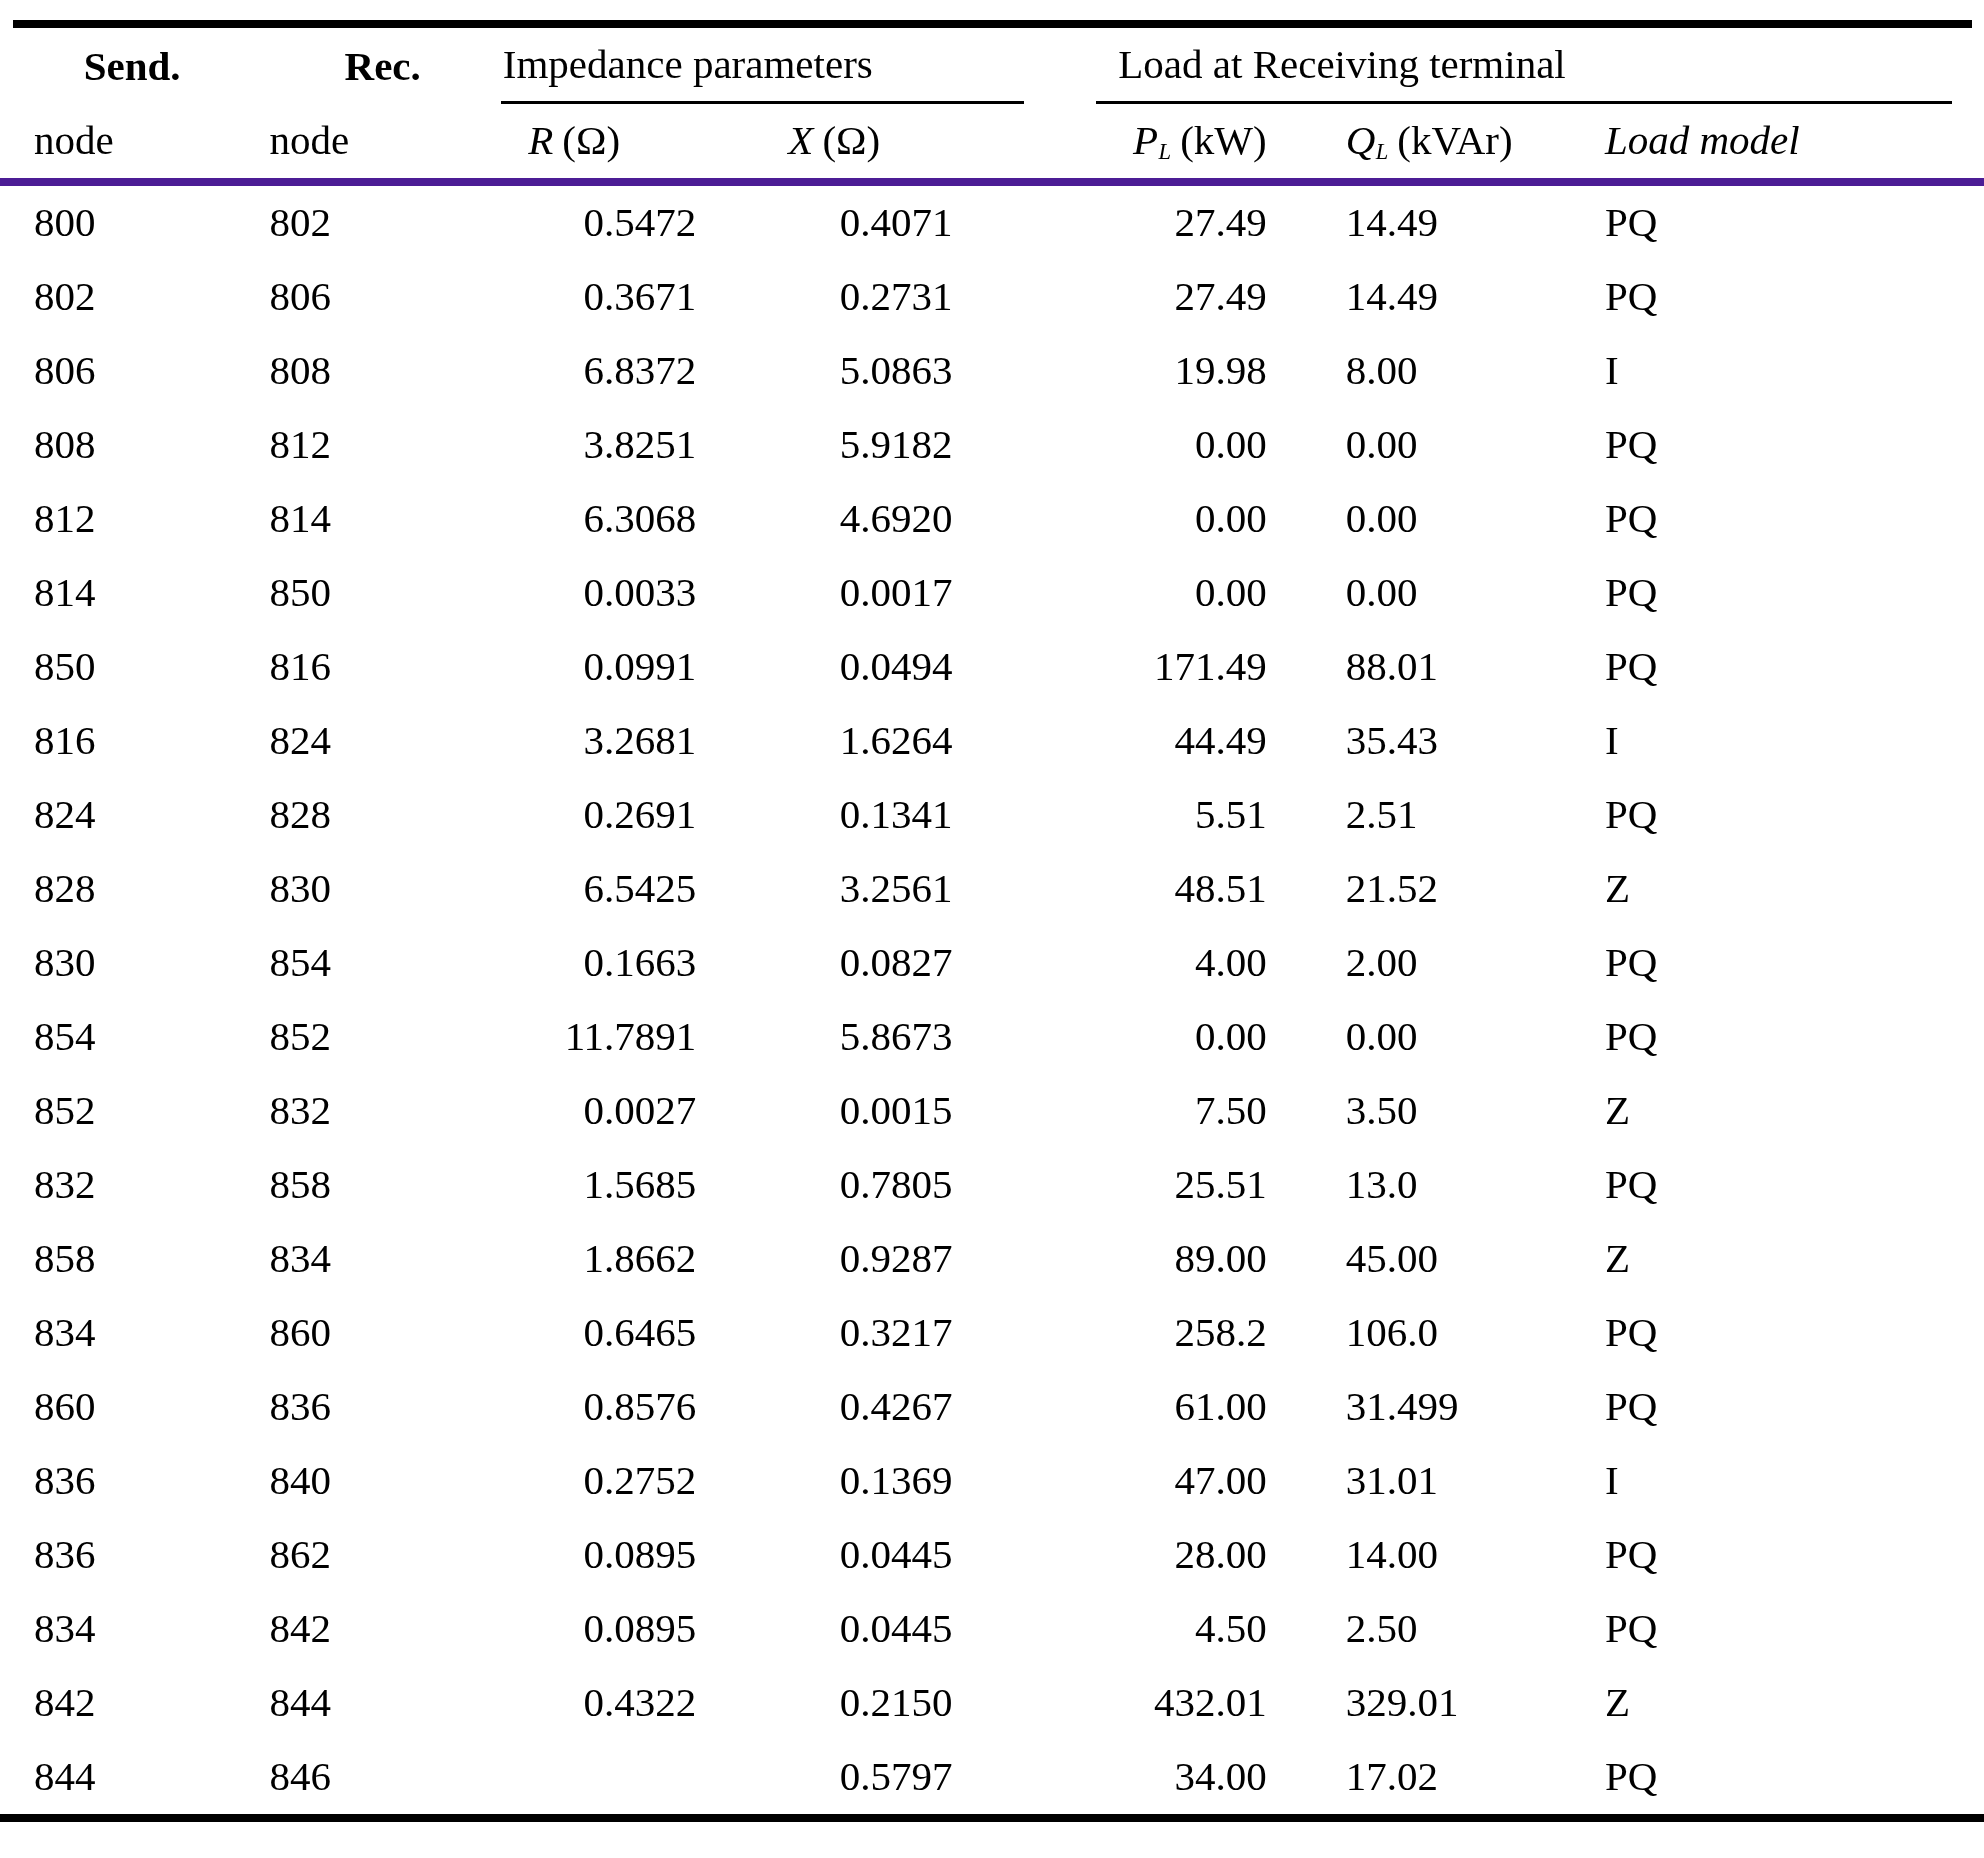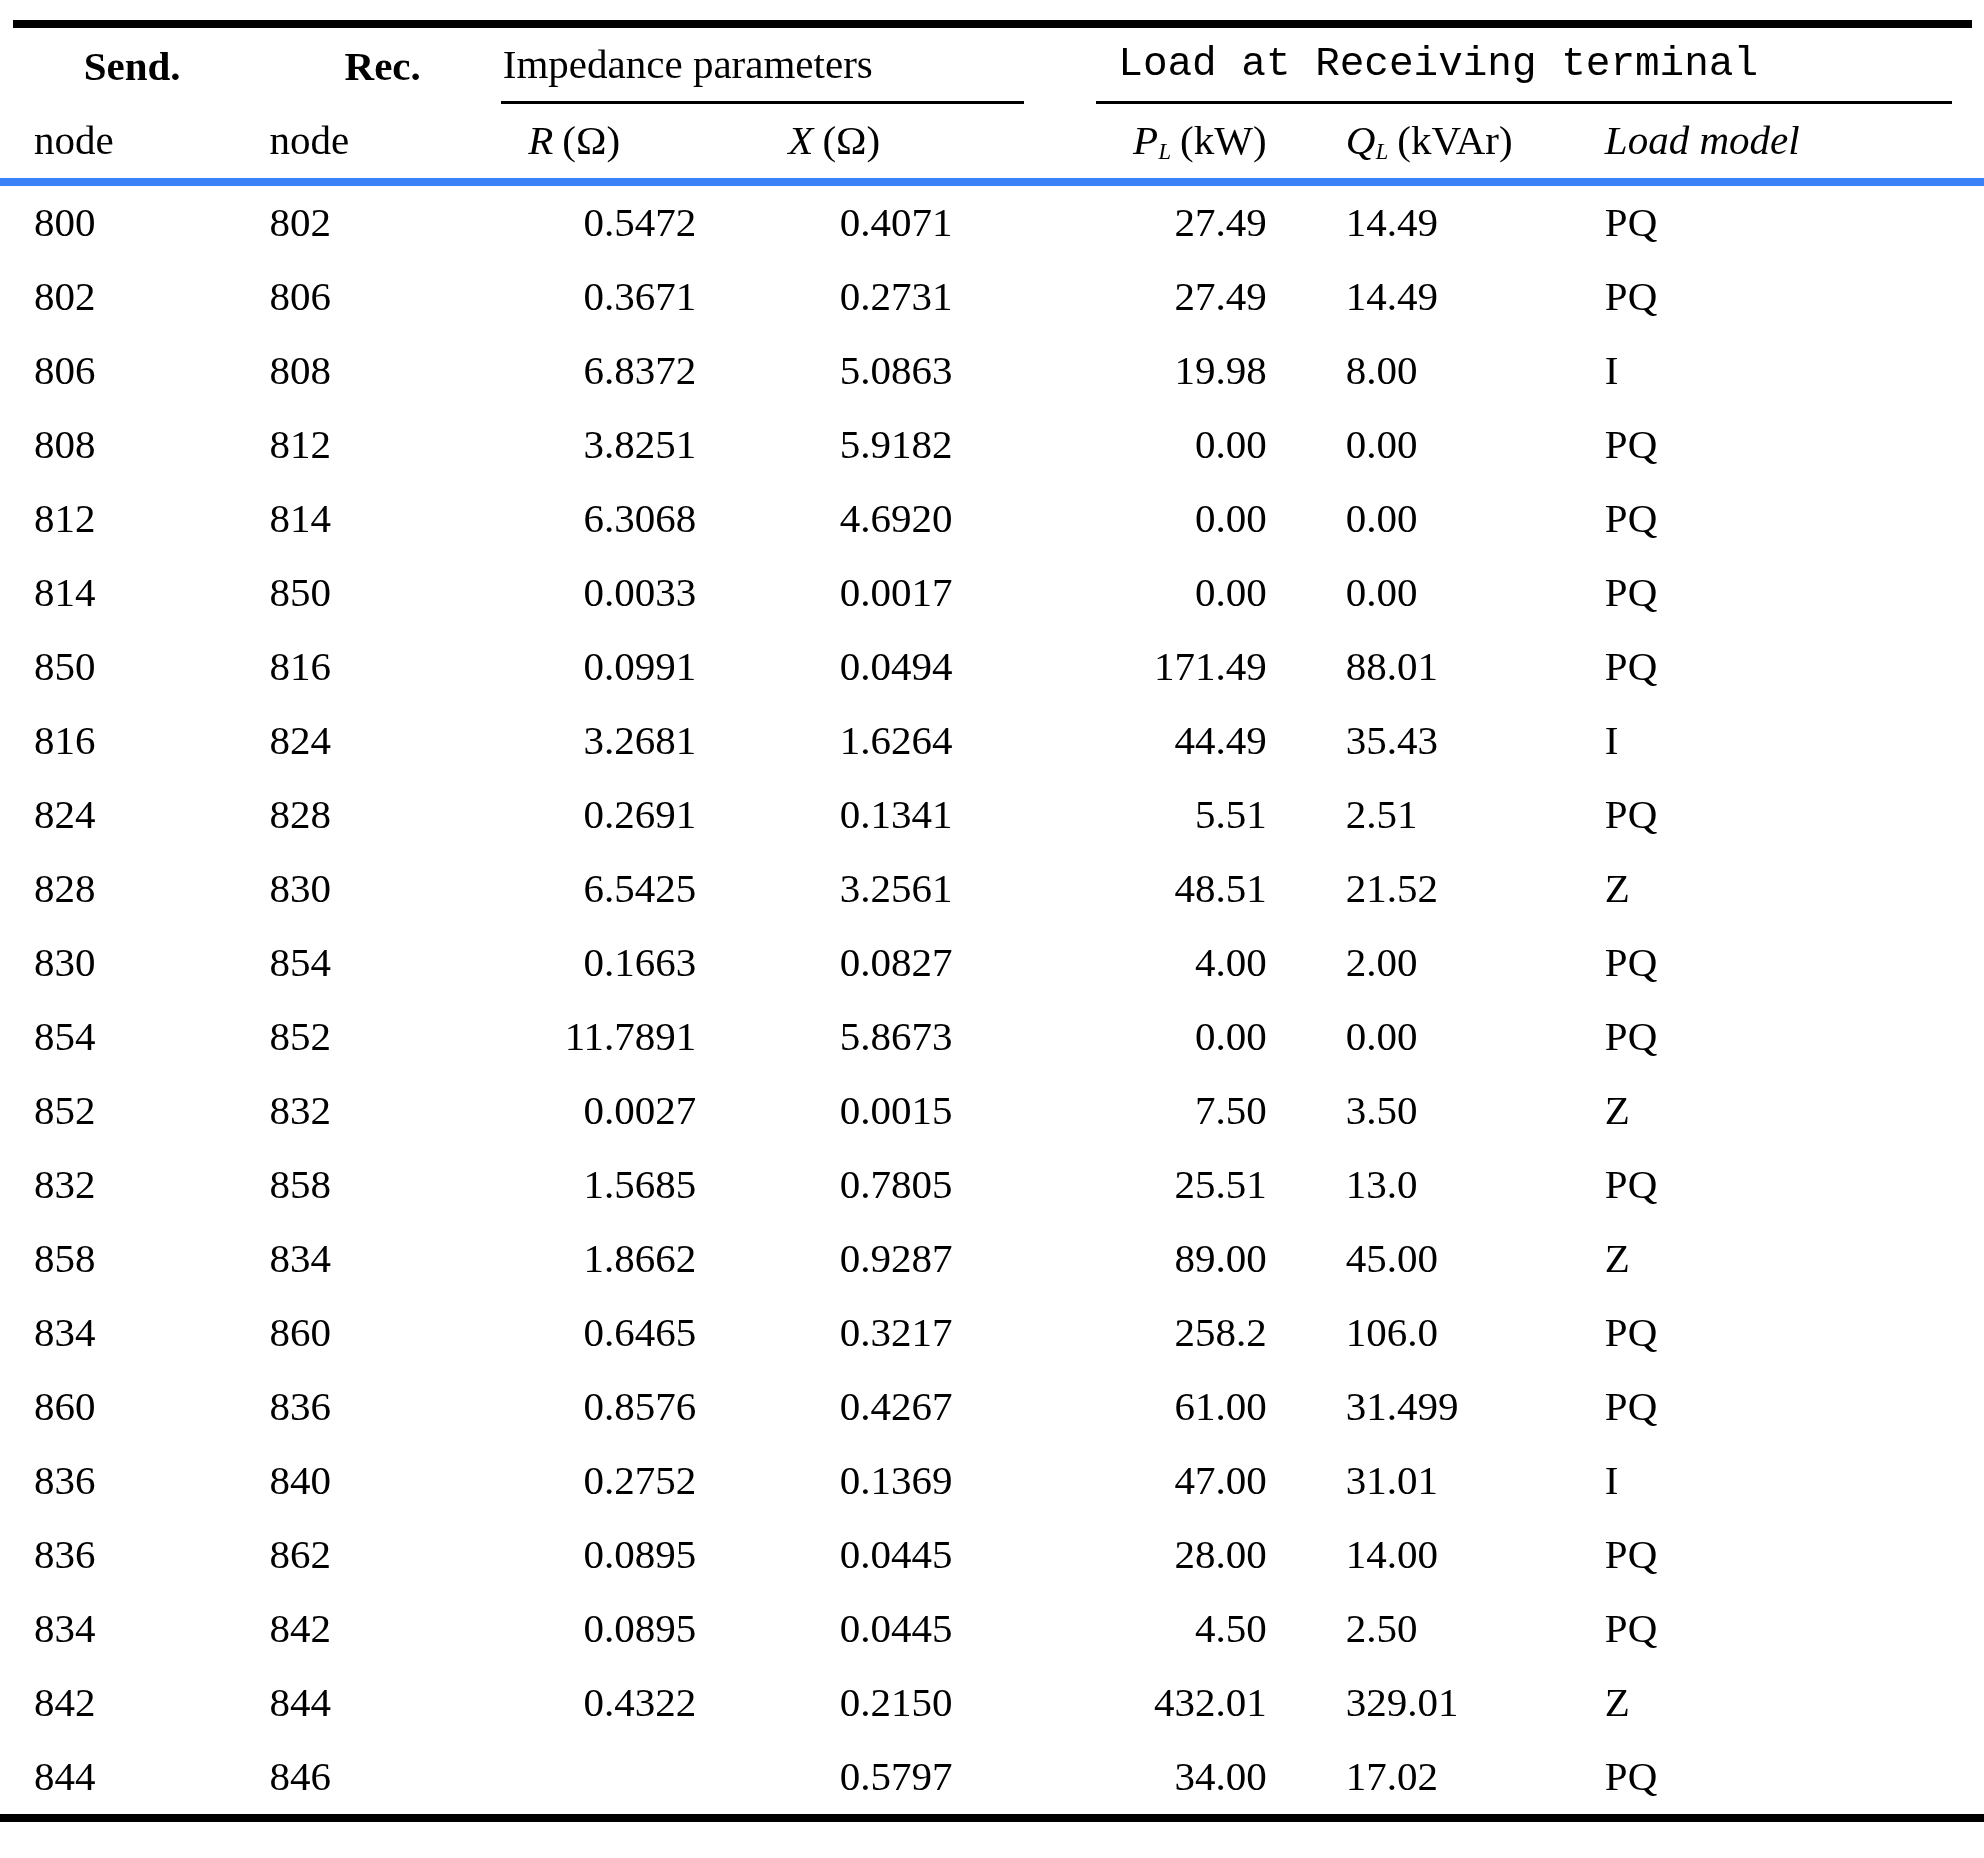--- a/index.html
+++ b/index.html
@@ -49,27 +49,27 @@
 
   
   tr.ghead th { height: 76px; vertical-align: bottom; }
   th.h-cent { text-align: center; padding: 0; font-weight: bold; }
   th.h-cent .htxt { display: inline-block; margin-bottom: 15.3px; }
   .group-inner {
     border-bottom: 3.7px solid #000;
     padding-bottom: 14px;
   }
   .group-inner.imp { margin-right: 58px; padding-left: 1.6px; }
-  .group-inner.load { margin-left: 14.8px; margin-right: 33px; padding-left: 22px; font-family: Liberation Mono, monospace; }
+  .group-inner.load { margin-left: 14.8px; margin-right: 33px; padding-left: 22px; }
 
   
   tr.subhead th {
     height: 74px;
     vertical-align: middle;
-    border-bottom: 8px solid #3b82f6;
+    border-bottom: 8px solid #4c1d95;
   }
   tr.subhead th.c3 { text-align: left; padding-left: 27px; padding-right: 0; }
   tr.subhead th.c4 { text-align: left; padding-left: 23px; padding-right: 0; }
 
   .sym { font-style: italic; }
   .unit { margin-left: 0.22em; }
   .lsub {
     font-style: italic;
     font-size: 55%;
     position: relative;

